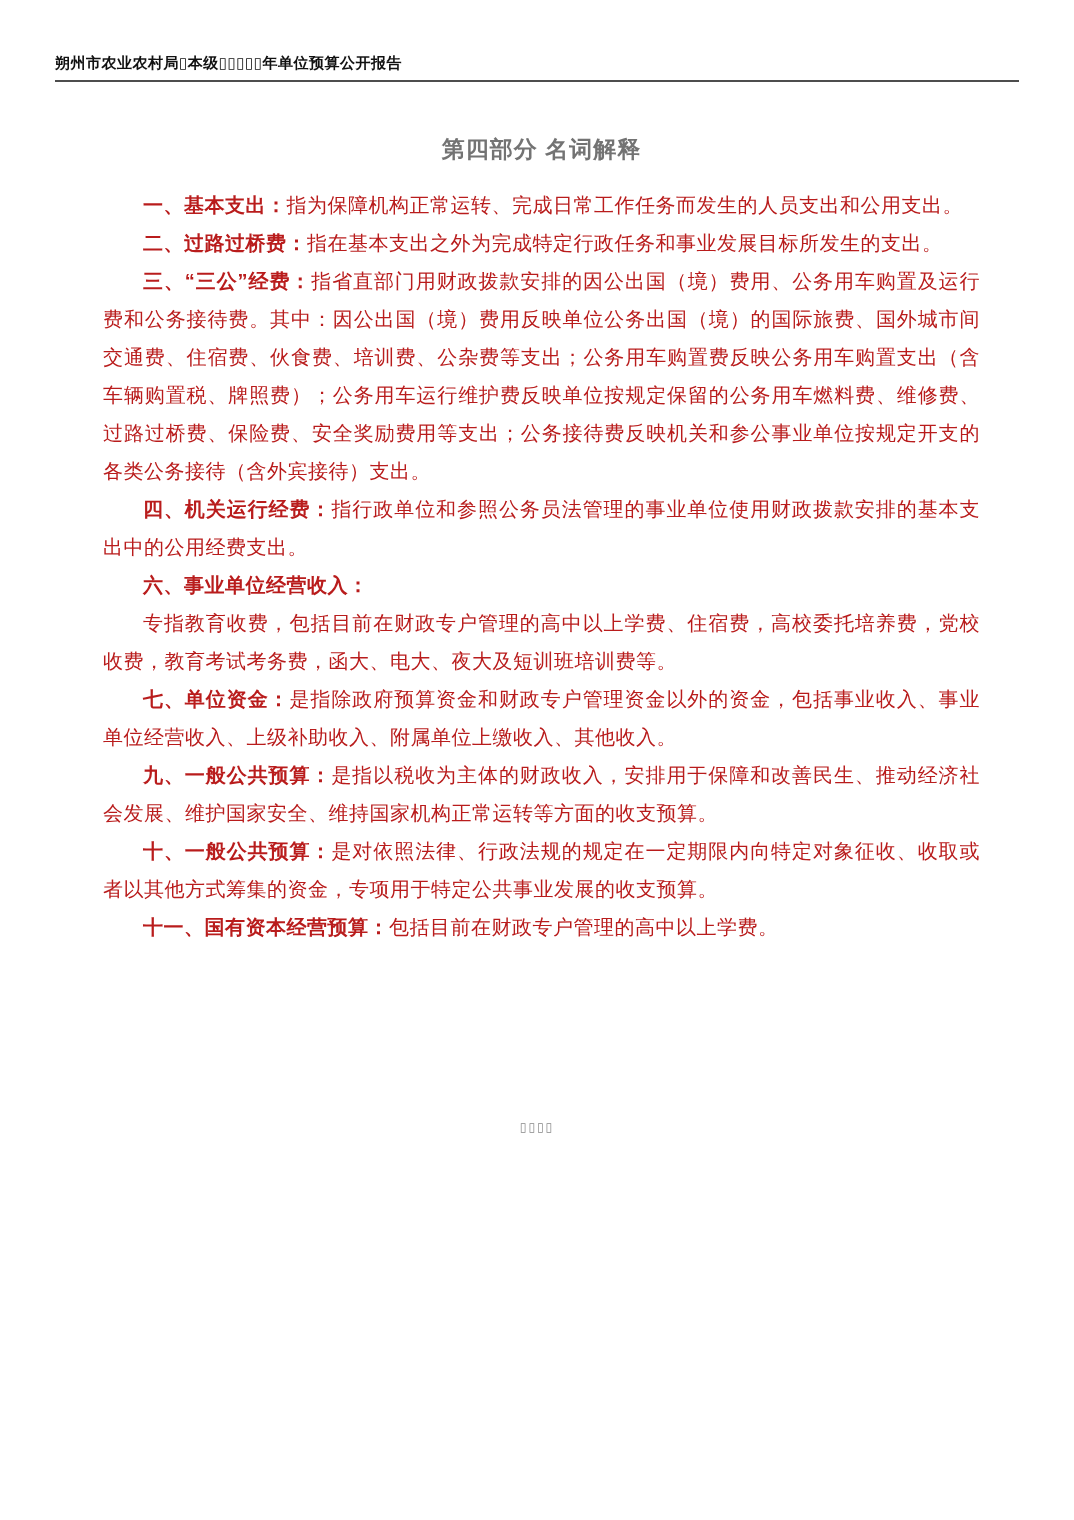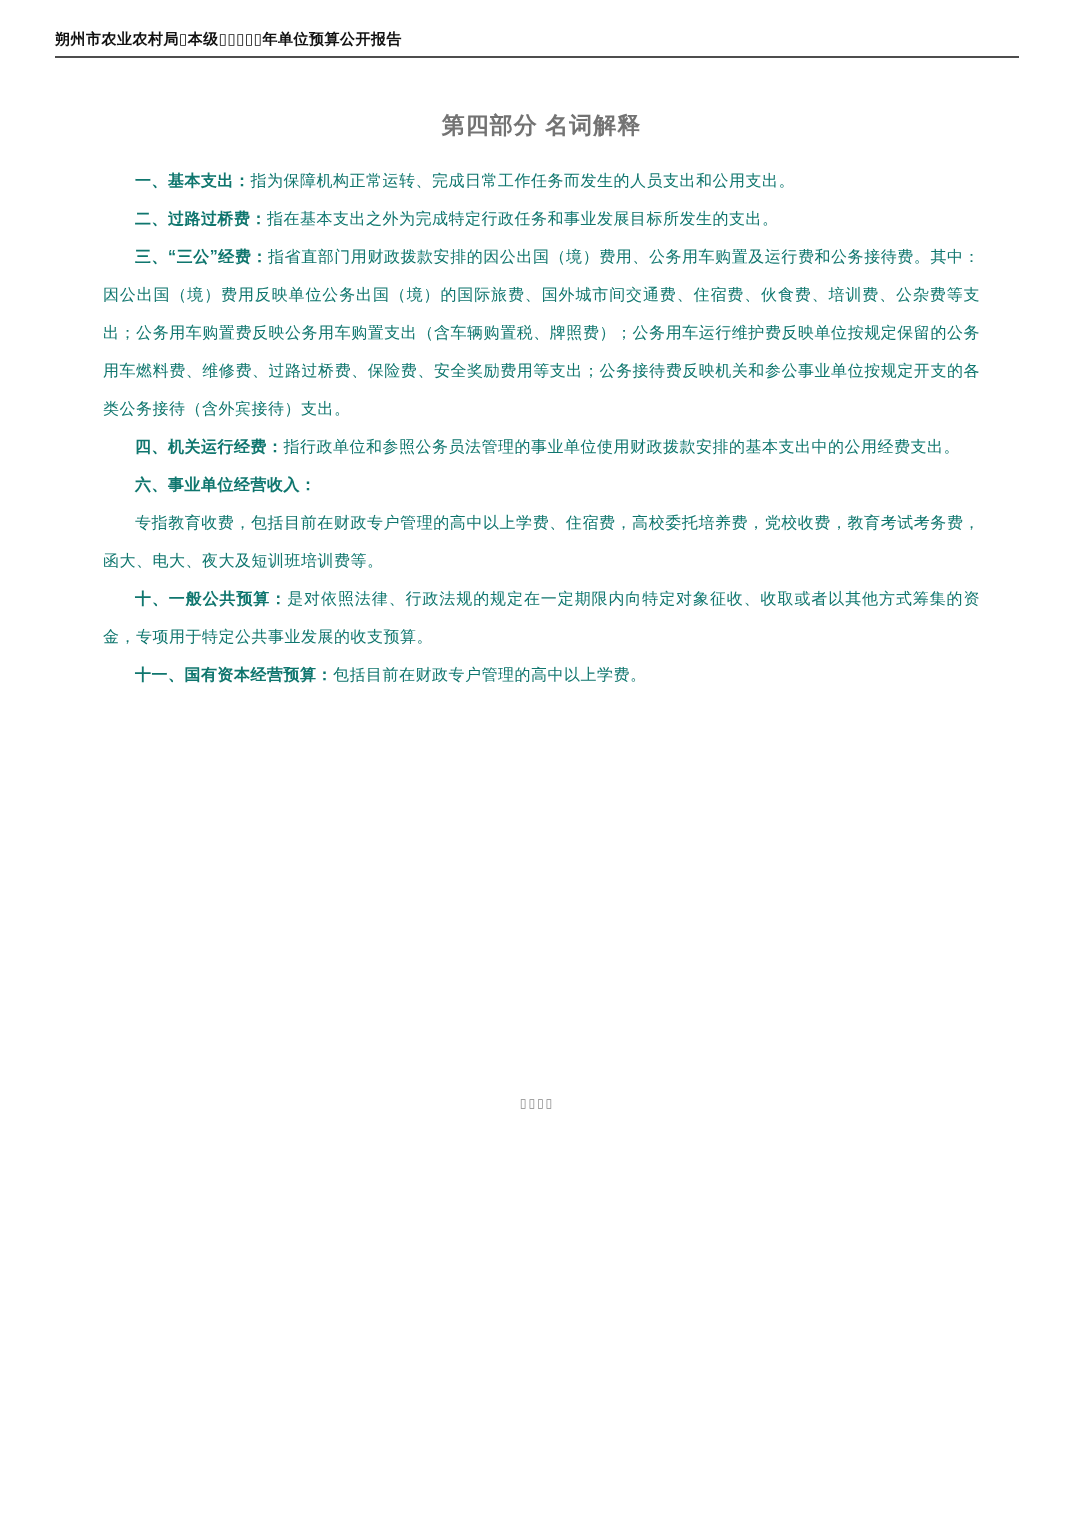--- a/index.html
+++ b/index.html
@@ -4,20 +4,21 @@
 <style>
   html,body{margin:0;padding:0;background:#ffffff;}
   .page{
     position:relative;
     width:1074px;
     height:1128px;
     background:#ffffff;
     color:#1a1a1a;
     overflow:hidden;
     font-family:"Liberation Serif","DejaVu Serif",serif;
+    margin-top:24px;
   }
   .page-header{
     position:absolute;
     top:30px;
     left:55px;
     right:55px;
     font-family:"Liberation Sans","DejaVu Sans",sans-serif;
     font-weight:bold;
     font-size:15px;
     line-height:17px;
@@ -38,25 +39,25 @@
     font-weight:bold;
     font-size:23px;
     line-height:30px;
     letter-spacing:1px;
     color:#737373;
     margin:6px 0 22px 0;
   }
   .para{
     margin:0;
     text-indent:2em;
-    font-size:16px;
+    font-size:20px;
     line-height:38px;
     text-align:justify;
     letter-spacing:0.5px;
-    color:#0f766e;
+    color:#b91c1c;
   }
   .lead{
     font-family:"Liberation Sans","DejaVu Sans",sans-serif;
     font-weight:bold;
   }
   .page-footer{
     position:absolute;
     left:0;
     right:0;
     bottom:18px;
@@ -85,22 +86,24 @@
 
     <p class="para"><span class="lead">三、“三公”经费：</span><span>指省直部门用财政拨款安排的因公出国（境）费用、公务用车购置及运行费和公务接待费。其中：因公出国（境）费用反映单位公务出国（境）的国际旅费、国外城市间交通费、住宿费、伙食费、培训费、公杂费等支出；公务用车购置费反映公务用车购置支出（含车辆购置税、牌照费）；公务用车运行维护费反映单位按规定保留的公务用车燃料费、维修费、过路过桥费、保险费、安全奖励费用等支出；公务接待费反映机关和参公事业单位按规定开支的各类公务接待（含外宾接待）支出。</span></p>
 
     <p class="para"><span class="lead">四、机关运行经费：</span><span>指行政单位和参照公务员法管理的事业单位使用财政拨款安排的基本支出中的公用经费支出。</span></p>
 
 
     <p class="para"><span class="lead">六、事业单位经营收入：</span><span></span></p>
 
     <p class="para"><span class="lead"></span><span>专指教育收费，包括目前在财政专户管理的高中以上学费、住宿费，高校委托培养费，党校收费，教育考试考务费，函大、电大、夜大及短训班培训费等。</span></p>
 
+    <p class="para"><span class="lead">七、单位资金：</span><span>是指除政府预算资金和财政专户管理资金以外的资金，包括事业收入、事业单位经营收入、上级补助收入、附属单位上缴收入、其他收入。</span></p>
 
 
+    <p class="para"><span class="lead">九、一般公共预算：</span><span>是指以税收为主体的财政收入，安排用于保障和改善民生、推动经济社会发展、维护国家安全、维持国家机构正常运转等方面的收支预算。</span></p>
 
     <p class="para"><span class="lead">十、一般公共预算：</span><span>是对依照法律、行政法规的规定在一定期限内向特定对象征收、收取或者以其他方式筹集的资金，专项用于特定公共事业发展的收支预算。</span></p>
 
     <p class="para"><span class="lead">十一、国有资本经营预算：</span><span>包括目前在财政专户管理的高中以上学费。</span></p>
 
   </div>
 
   <div class="page-footer">
     <span>▯▯▯▯</span>
   </div>

